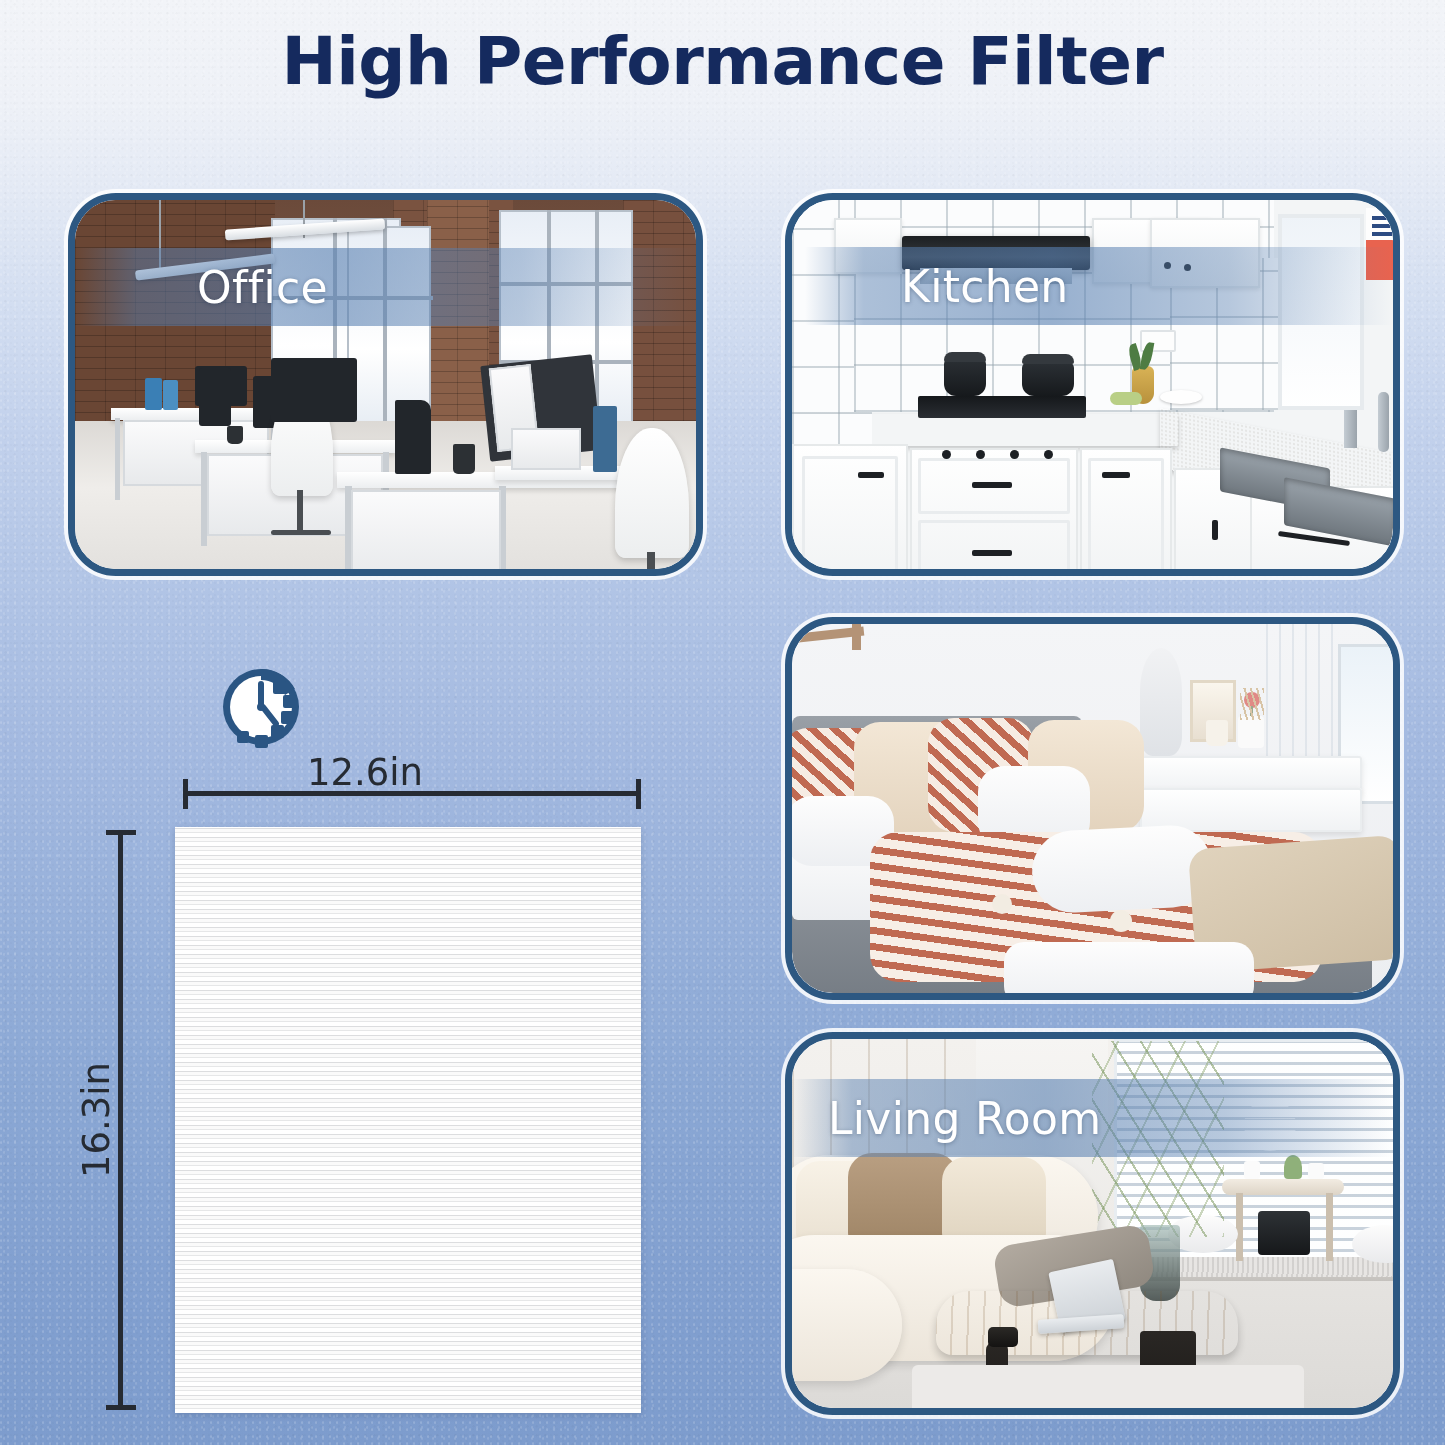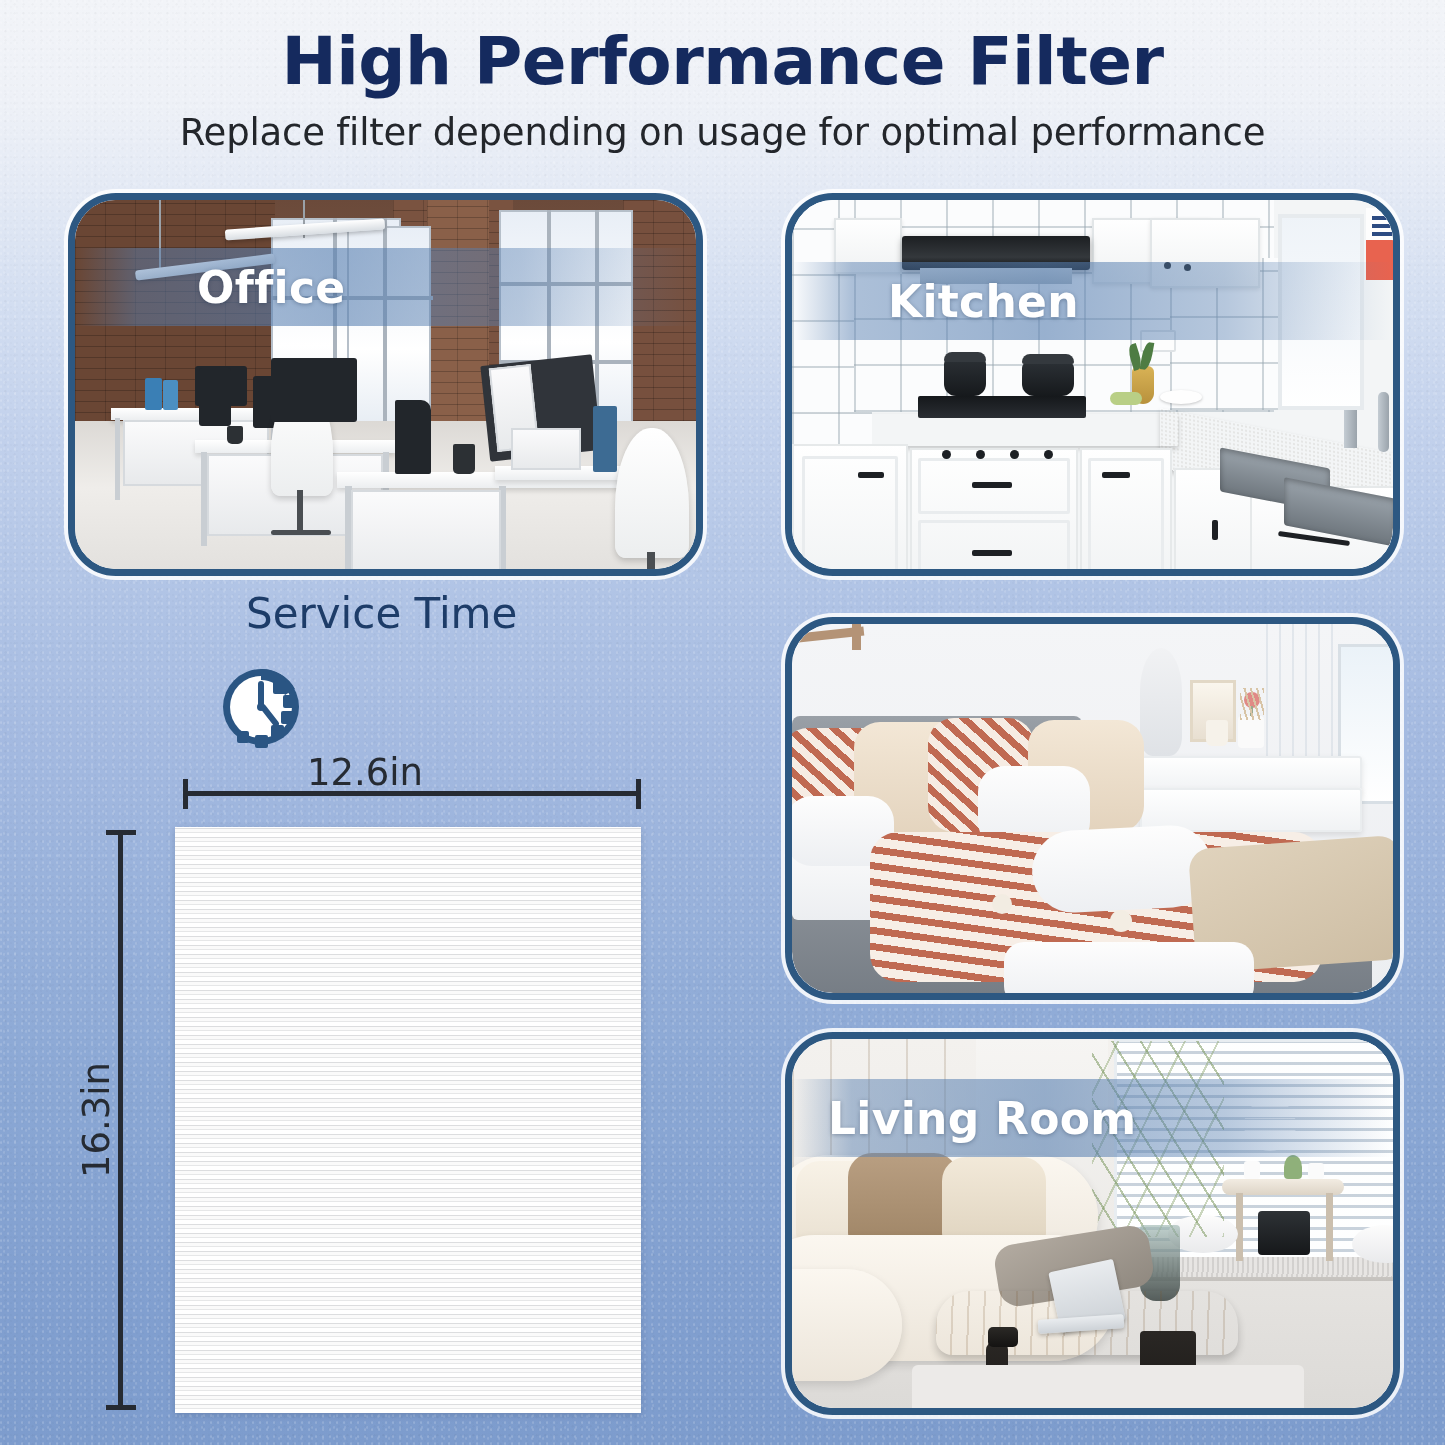--- a/index.html
+++ b/index.html
@@ -76,21 +76,21 @@
     display: flex; align-items: center;
     background: linear-gradient(90deg,
       rgba(86,126,176,0) 0%,
       rgba(86,126,176,.48) 10%,
       rgba(86,126,176,.60) 42%,
       rgba(86,126,176,.42) 72%,
       rgba(86,126,176,0) 100%);
     z-index: 6;
   }
   .label-text {
-    color: #fff; font-size: 44px; font-weight: 700;
+    color: #fff; font-size: 44px; font-weight: 400;
     letter-spacing: .3px;
     font-family: "DejaVu Sans", sans-serif;
     text-shadow: 0 1px 4px rgba(20,40,70,.35);
   }
 
   
   .office-bg { position:absolute; inset:0;
     background: linear-gradient(180deg,#6b4a3a 0%,#7d5846 38%,#8a6452 55%,#cfc8c0 62%,#e9e6e2 100%); }
   .brick { position:absolute; background:
       repeating-linear-gradient(0deg, rgba(0,0,0,.22) 0 1px, transparent 1px 11px),
@@ -255,21 +255,20 @@
   }
 </style>
 </head>
 <body>
 
 <div id="page">
   <div id="noise"></div>
 
   <div id="header">
     <div id="title">High Performance Filter</div>
-    <div id="subtitle">Replace filter depending on usage for optimal performance</div>
   </div>
 
   <div class="card" style="left:68px; top:193px; width:635px; height:383px;">
     <div class="scene">
       <div class="office-bg"></div>
       <div class="brick" style="left:0; top:0; width:200px; height:290px; background-color:#6a4634;"></div>
       <div class="brick" style="left:318px; top:0; width:120px; height:275px; background-color:#7a5340;"></div>
       <div class="brick" style="left:352px; top:0; width:62px; height:260px; background-color:#8a6049;"></div>
       <div class="brick" style="left:548px; top:0; width:88px; height:320px; background-color:#77503e;"></div>
 
@@ -393,21 +392,21 @@
       <div class="k-sink" style="left:492px; top:288px; width:112px; height:48px; transform:skewY(11deg);"></div>
       <div class="k-faucet" style="left:516px; top:148px; width:48px; height:60px;"></div>
       <div style="position:absolute; left:552px; top:200px; width:13px; height:48px; background:linear-gradient(90deg,#c4ccd3,#9aa3ab);"></div>
       <div style="position:absolute; left:586px; top:192px; width:11px; height:60px; background:linear-gradient(90deg,#c4ccd3,#9aa3ab); border-radius:5px;"></div>
 
       <div class="k-window" style="left:486px; top:14px; width:86px; height:196px;"></div>
       <div class="k-poster" style="left:574px; top:8px; width:44px; height:72px;"></div>
       <div style="position:absolute; left:580px; top:16px; width:26px; height:20px;
                   background: repeating-linear-gradient(0deg,#2c4b82 0 4px,transparent 4px 8px);"></div>
     </div>
-    <div class="label-band" style="top:62px;">
+    <div class="label-band" style="top:47px;margin-left:13px;">
       <span class="label-text" style="margin-left:96px;">Kitchen</span>
     </div>
   </div>
 
   <div class="card" style="left:785px; top:617px; width:615px; height:383px;">
     <div class="scene">
       <div class="b-wall"></div>
       <div class="b-frame" style="left:6px; top:6px; width:66px; height:9px; transform:rotate(-6deg);"></div>
       <div class="b-frame" style="left:60px; top:0; width:9px; height:26px;"></div>
 
@@ -494,21 +493,20 @@
       <div class="l-laptop" style="left:246px; top:278px; width:86px; height:14px; transform:rotate(-4deg);"></div>
       <div style="position:absolute; left:196px; top:288px; width:30px; height:20px; background:linear-gradient(180deg,#2b2926,#141312); border-radius:5px;"></div>
 
       <div class="l-rug" style="left:120px; top:326px; width:392px; height:60px; background:#eceae8;"></div>
     </div>
     <div class="label-band" style="top:40px;">
       <span class="label-text" style="margin-left:36px;">Living Room</span>
     </div>
   </div>
 
-  <div id="service-time-label">Service Time</div>
 
   <svg id="clock-icon" width="96" height="96" viewBox="0 0 96 96">
     <circle cx="46" cy="48" r="38" fill="#2a5583"></circle>
     <circle cx="46" cy="48" r="31" fill="#ffffff"></circle>
     <path d="M46 10 A38 38 0 0 1 80 30 L70 36 A27 27 0 0 0 46 21 Z" fill="#2a5583"></path>
     <g fill="#2a5583">
       <rect x="58" y="22" width="13" height="13" rx="2"></rect>
       <rect x="68" y="36" width="13" height="13" rx="2"></rect>
       <rect x="66" y="52" width="13" height="13" rx="2"></rect>
       <rect x="56" y="66" width="13" height="13" rx="2"></rect>

